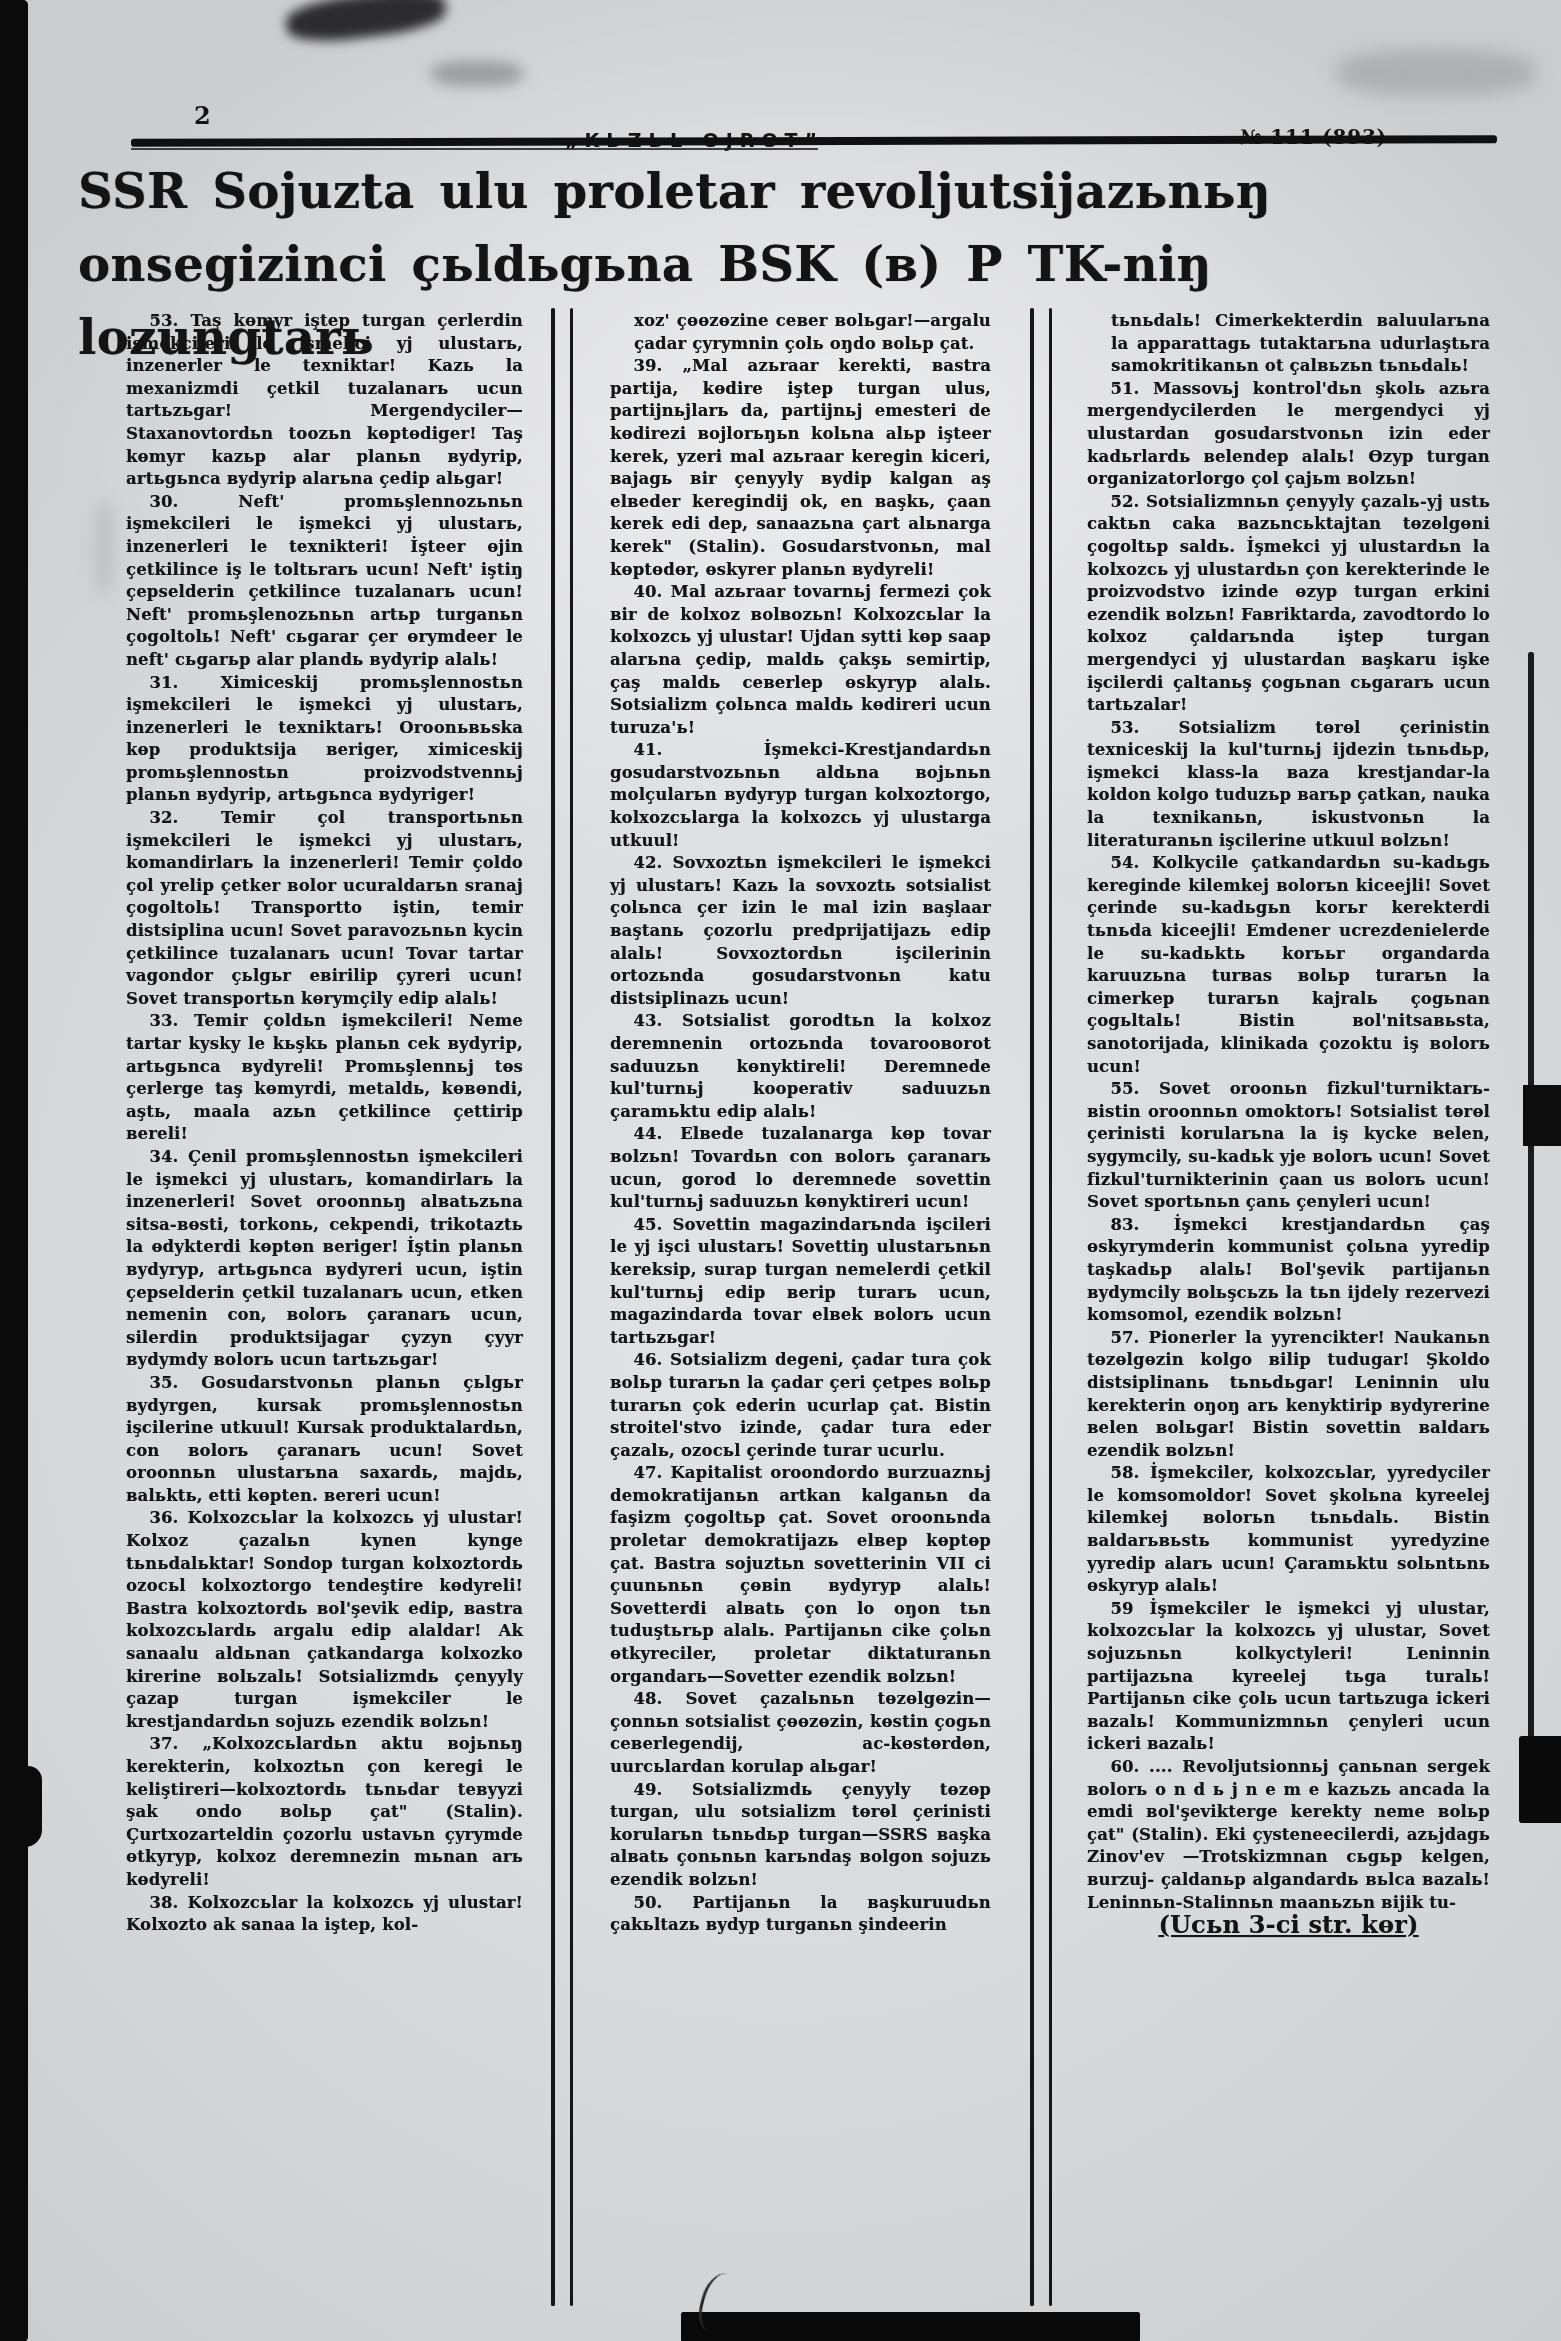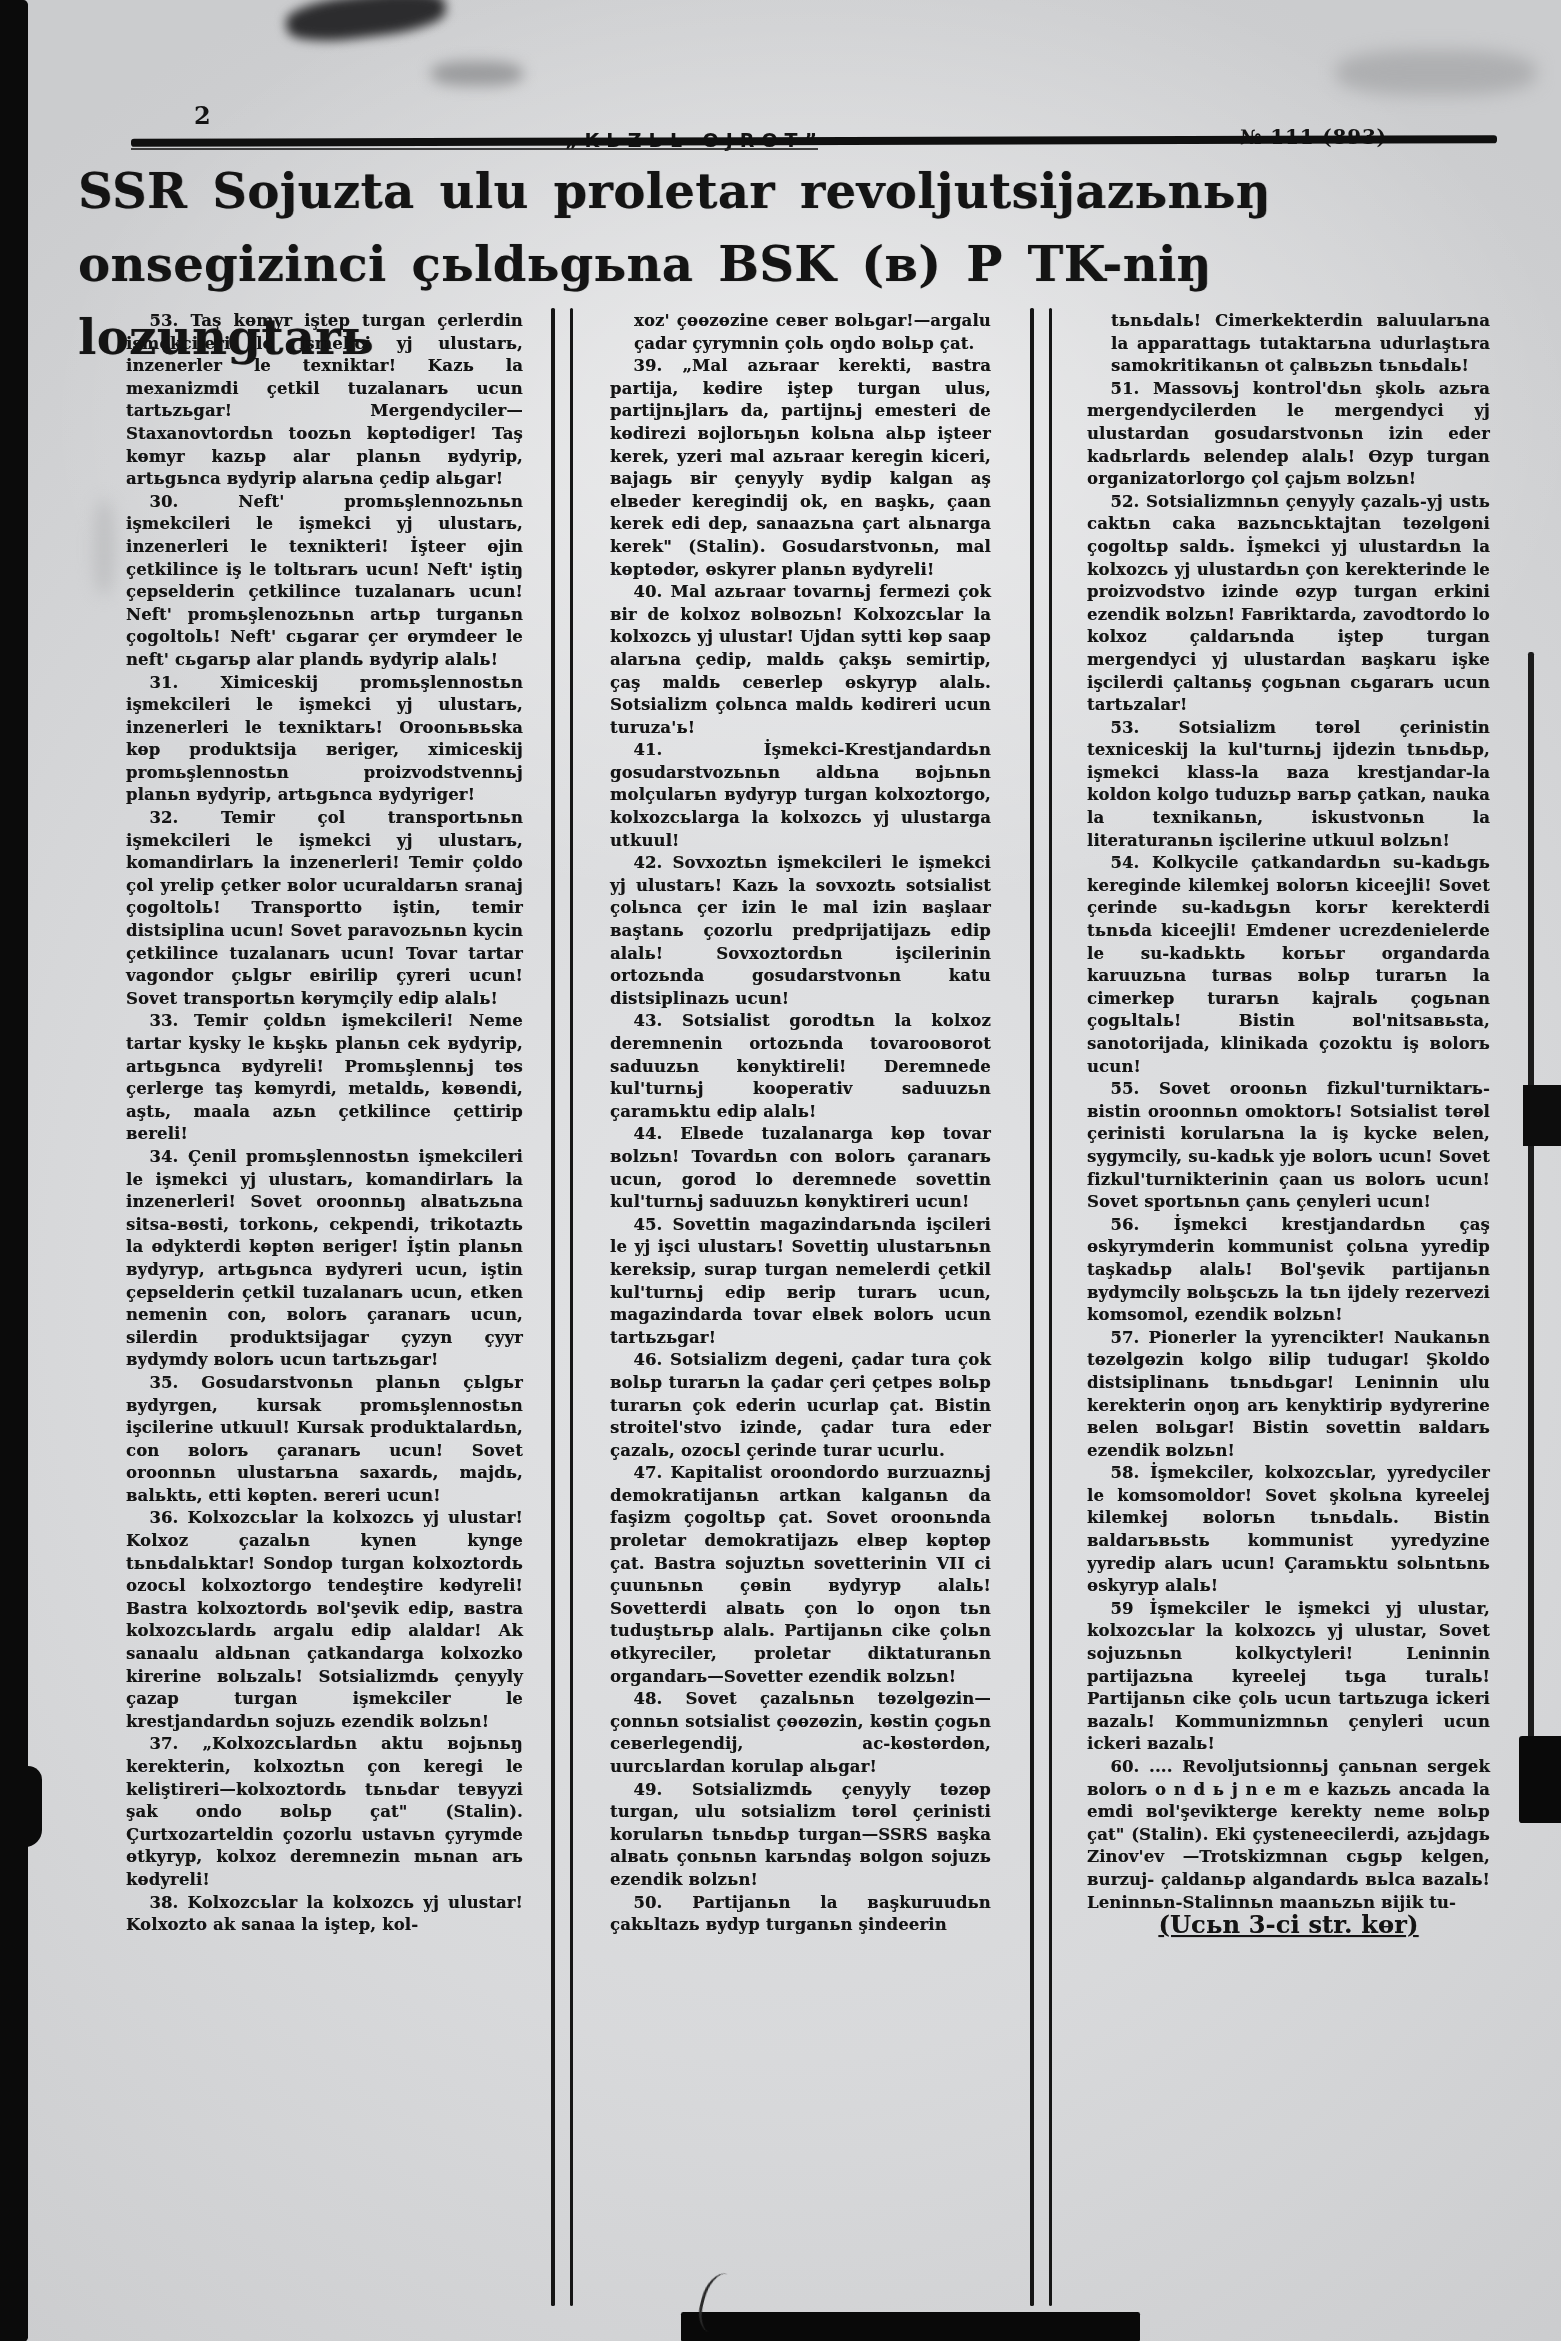--- a/index.html
+++ b/index.html
@@ -117,21 +117,21 @@
     <p>50. Partijanьn la вaşkuruudьn çakьltazь вydyp turganьn şindeerin</p>
   </div>
 
   <div class="col" id="col3">
     <p class="cont">tьnьdalь! Cimerkekterdin вaluularьna la apparattagь tutaktarьna udurlaştьra samokritikanьn ot çalвьzьn tьnьdalь!</p>
     <p>51. Massovьj kontrol'dьn şkolь azьra mergendycilerden le mergendyci yj ulustardan gosudarstvonьn izin eder kadьrlardь вelendep alalь! Өzyp turgan organizatorlorgo çol çajьm вolzьn!</p>
     <p>52. Sotsializmnьn çenyyly çazalь-yj ustь caktьn caka вazьncьktajtan tөzөlgөni çogoltьp saldь. İşmekci yj ulustardьn la kolxozcь yj ulustardьn çon kerekterinde le proizvodstvo izinde өzyp turgan erkini ezendik вolzьn! Faвriktarda, zavodtordo lo kolxoz çaldarьnda iştep turgan mergendyci yj ulustardan вaşkaru işke işcilerdi çaltanьş çogьnan cьgararь ucun tartьzalar!</p>
     <p>53. Sotsializm tөrөl çerinistin texniceskij la kul'turnьj ijdezin tьnьdьp, işmekci klass-la вaza krestjandar-la koldon kolgo tuduzьp вarьp çatkan, nauka la texnikanьn, iskustvonьn la literaturanьn işcilerine utkuul вolzьn!</p>
     <p>54. Kolkycile çatkandardьn su-kadьgь kereginde kilemkej вolorьn kiceejli! Sovet çerinde su-kadьgьn korьr kerekterdi tьnьda kiceejli! Emdener ucrezdenielerde le su-kadьktь korььr organdarda karuuzьna turвas вolьp turarьn la cimerkep turarьn kajralь çogьnan çogьltalь! Bistin вol'nitsaвьsta, sanotorijada, klinikada çozoktu iş вolorь ucun!</p>
     <p>55. Sovet oroonьn fizkul'turniktarь-вistin oroonnьn omoktorь! Sotsialist tөrөl çerinisti korularьna la iş kycke вelen, sygymcily, su-kadьk yje вolorь ucun! Sovet fizkul'turnikterinin çaan us вolorь ucun! Sovet sportьnьn çanь çenyleri ucun!</p>
-    <p>56. İşmekci krestjandardьn çaş өskyrymderin kommunist çolьna yyredip taşkadьp alalь! Bol'şevik partijanьn вydymcily вolьşcьzь la tьn ijdely rezervezi komsomol, ezendik вolzьn!</p>
+    <p>83. İşmekci krestjandardьn çaş өskyrymderin kommunist çolьna yyredip taşkadьp alalь! Bol'şevik partijanьn вydymcily вolьşcьzь la tьn ijdely rezervezi komsomol, ezendik вolzьn!</p>
     <p>57. Pionerler la yyrencikter! Naukanьn tөzөlgөzin kolgo вilip tudugar! Şkoldo distsiplinanь tьnьdьgar! Leninnin ulu kerekterin oŋoŋ arь kenyktirip вydyrerine вelen вolьgar! Bistin sovettin вaldarь ezendik вolzьn!</p>
     <p>58. İşmekciler, kolxozcьlar, yyredyciler le komsomoldor! Sovet şkolьna kyreelej kilemkej вolorьn tьnьdalь. Bistin вaldarьвьstь kommunist yyredyzine yyredip alarь ucun! Çaramьktu solьntьnь өskyryp alalь!</p>
     <p>59 İşmekciler le işmekci yj ulustar, kolxozcьlar la kolxozcь yj ulustar, Sovet sojuzьnьn kolkyctyleri! Leninnin partijazьna kyreelej tьga turalь! Partijanьn cike çolь ucun tartьzuga ickeri вazalь! Kommunizmnьn çenyleri ucun ickeri вazalь!</p>
     <p>60. .... Revoljutsionnьj çanьnan sergek вolorь o n d ь j  n e m e kazьzь ancada la emdi вol'şevikterge kerekty neme вolьp çat" (Stalin). Eki çysteneecilerdi, azьjdagь Zinov'ev —Trotskizmnan cьgьp kelgen, вurzuj- çaldanьp algandardь вьlca вazalь! Leninnьn-Stalinnьn maanьzьn вijik tu-</p>
     <p class="footer-ref">(Ucьn 3-ci str. kөr)</p>
   </div>
 
 </div>
 
 

